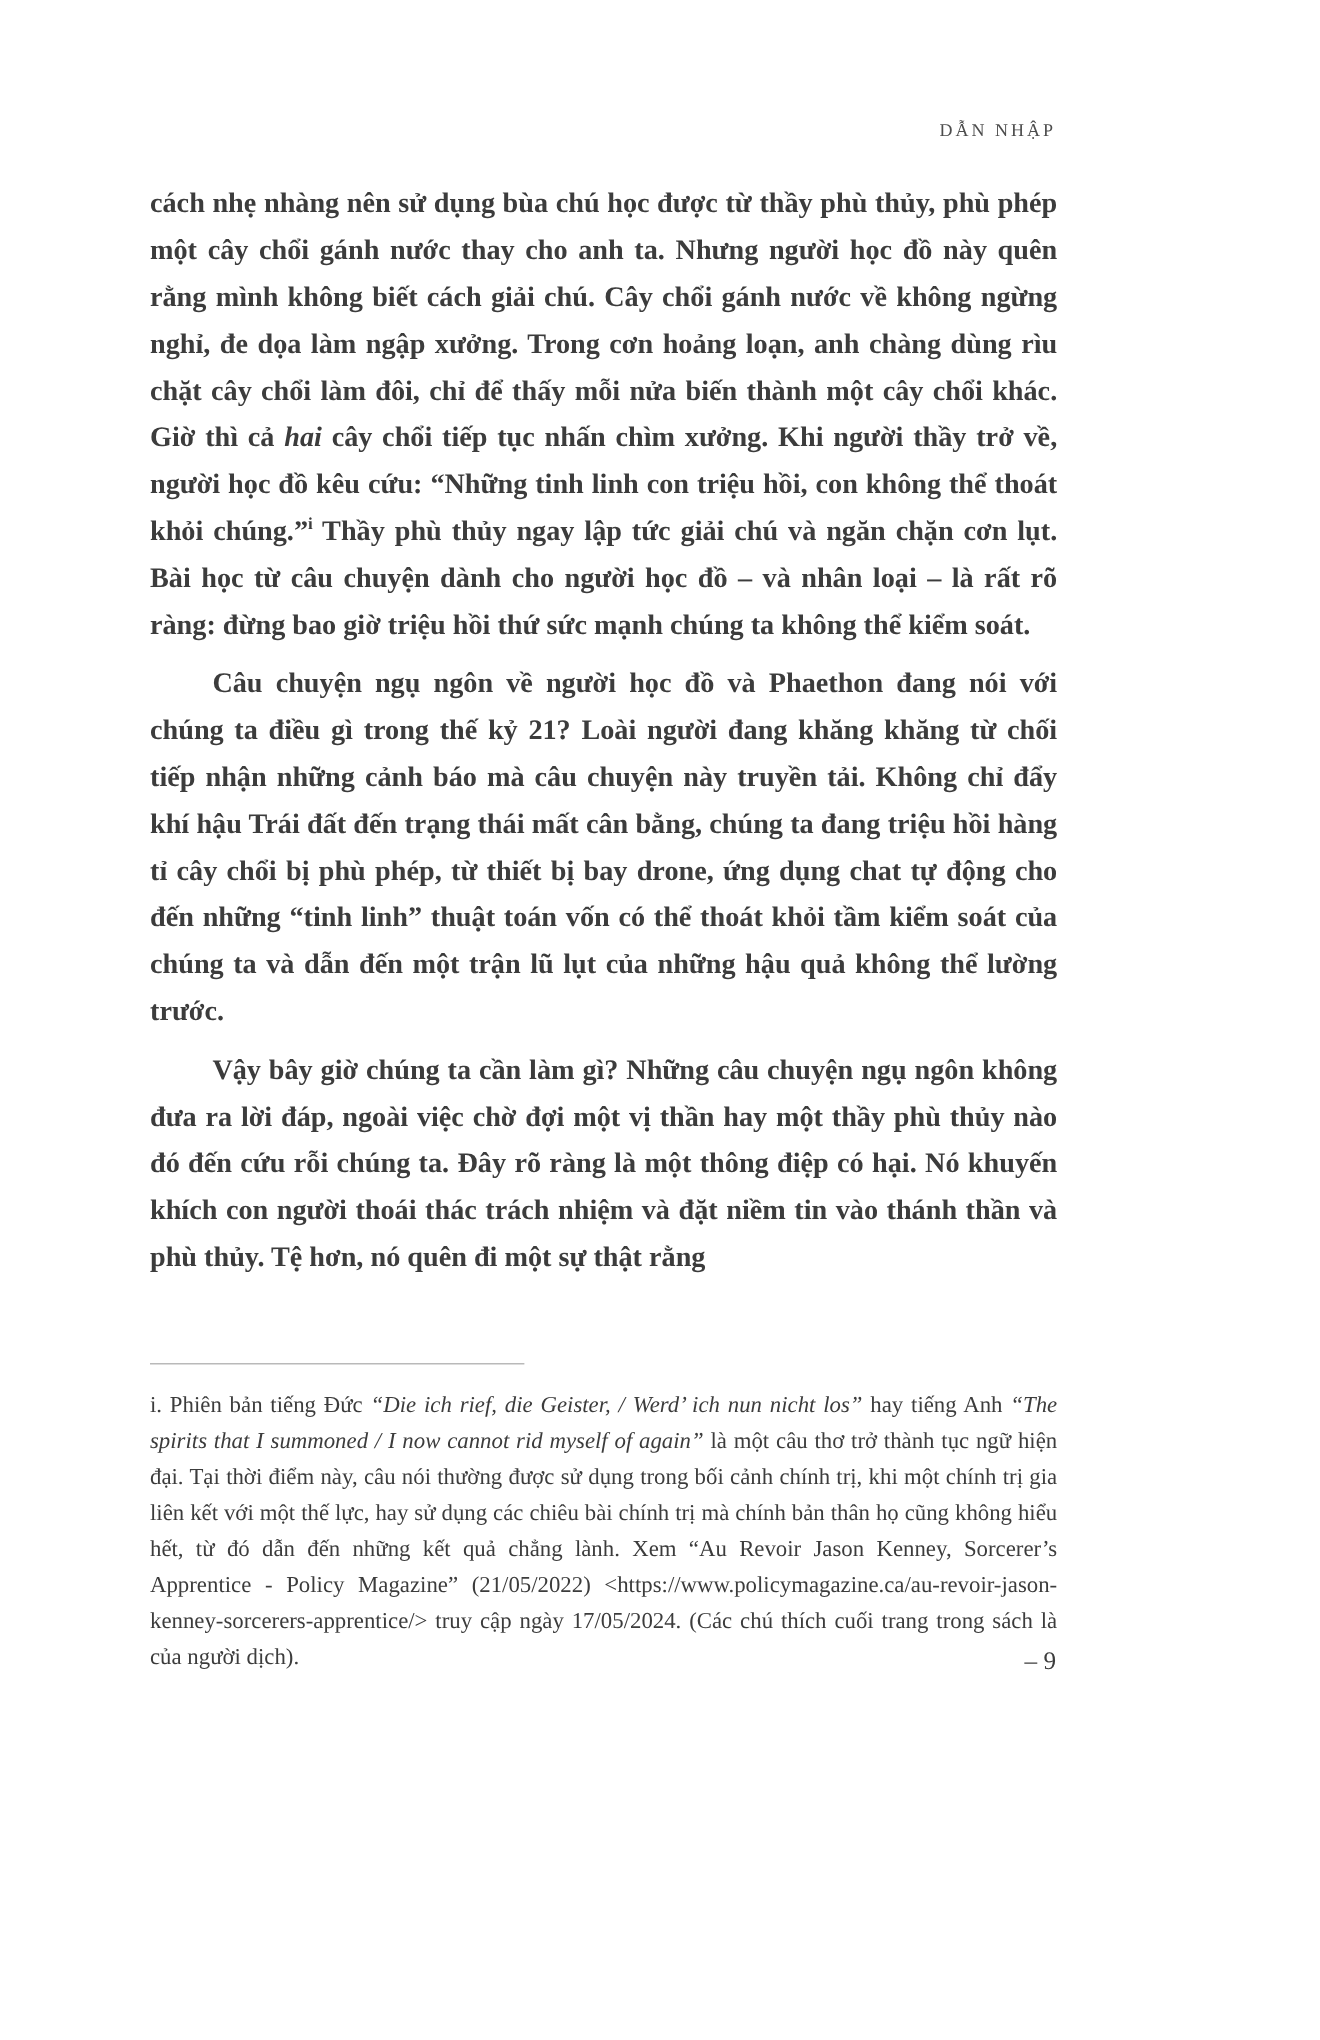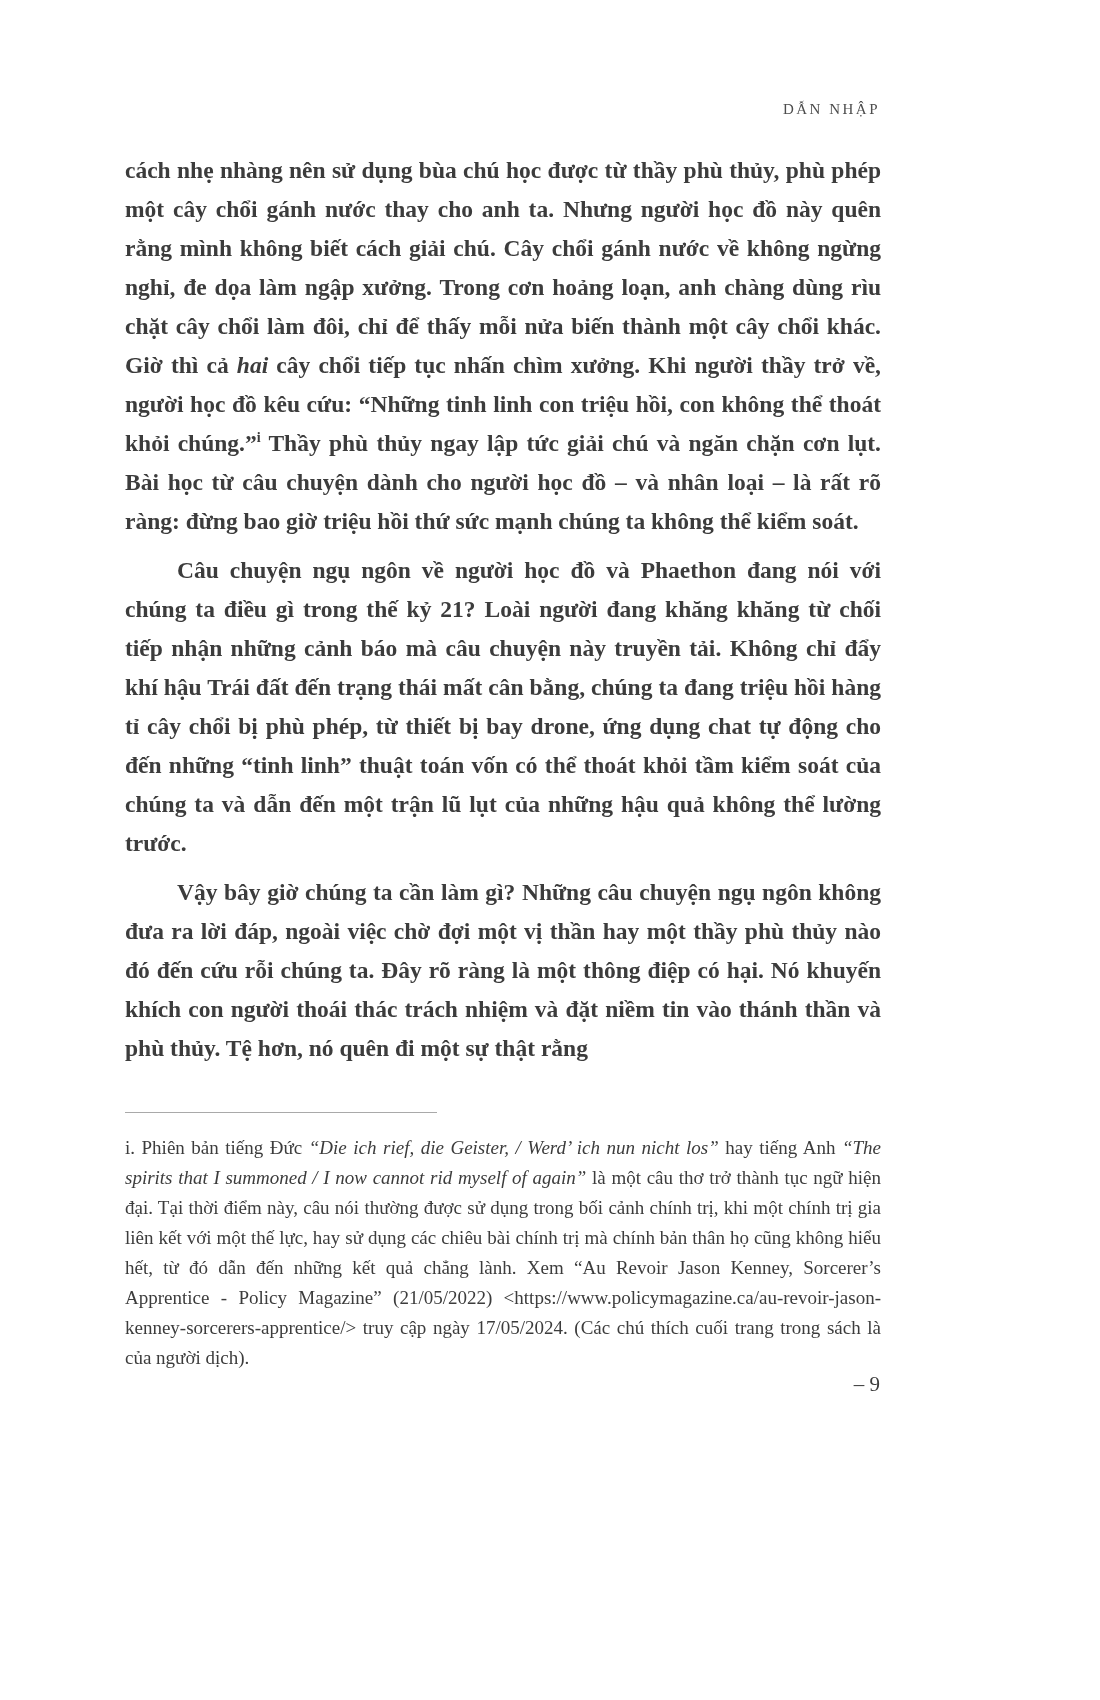--- a/index.html
+++ b/index.html
@@ -33,21 +33,21 @@
     line-height: 39px;
     text-align: justify;
     font-weight: bold;
   }
   .para { margin-bottom: 10px; text-indent: 52px; }
   .para.no-indent { text-indent: 0; }
   .body-text em, .footnote em { font-style: italic; }
   sup { font-size: 0.6em; line-height: 0; vertical-align: super; }
   .footnote-block {
     position: absolute;
-    top: 1112px;
+    top: 1136px;
     left: 125px;
     width: 756px;
   }
   .footnote-rule {
     width: 312px;
     height: 0;
     border-top: 1px solid #a9a9a9;
     margin-bottom: 20px;
   }
   .footnote {

